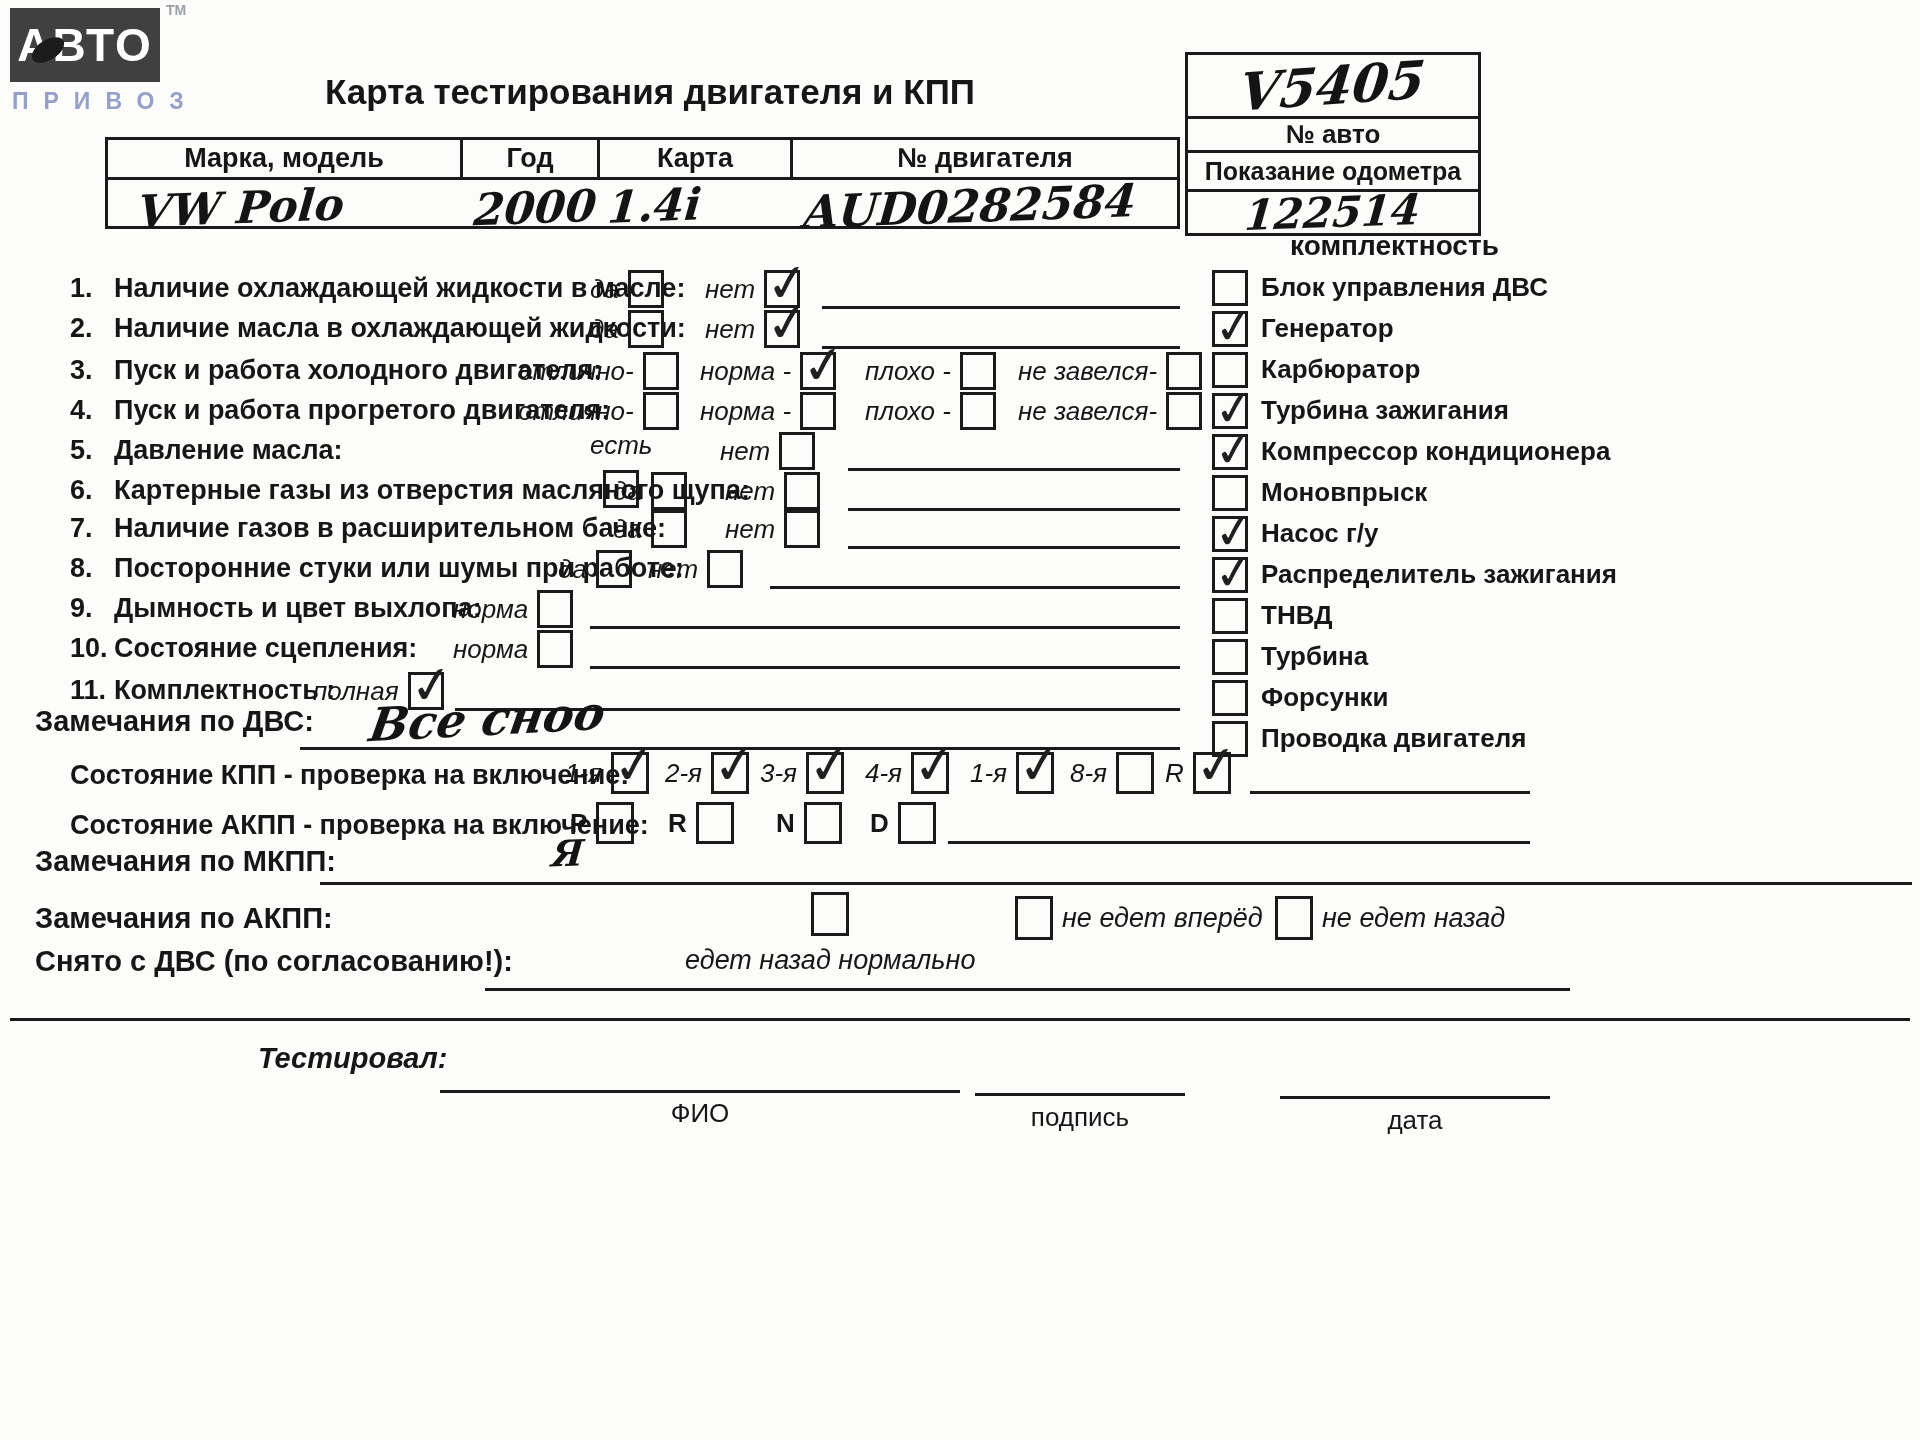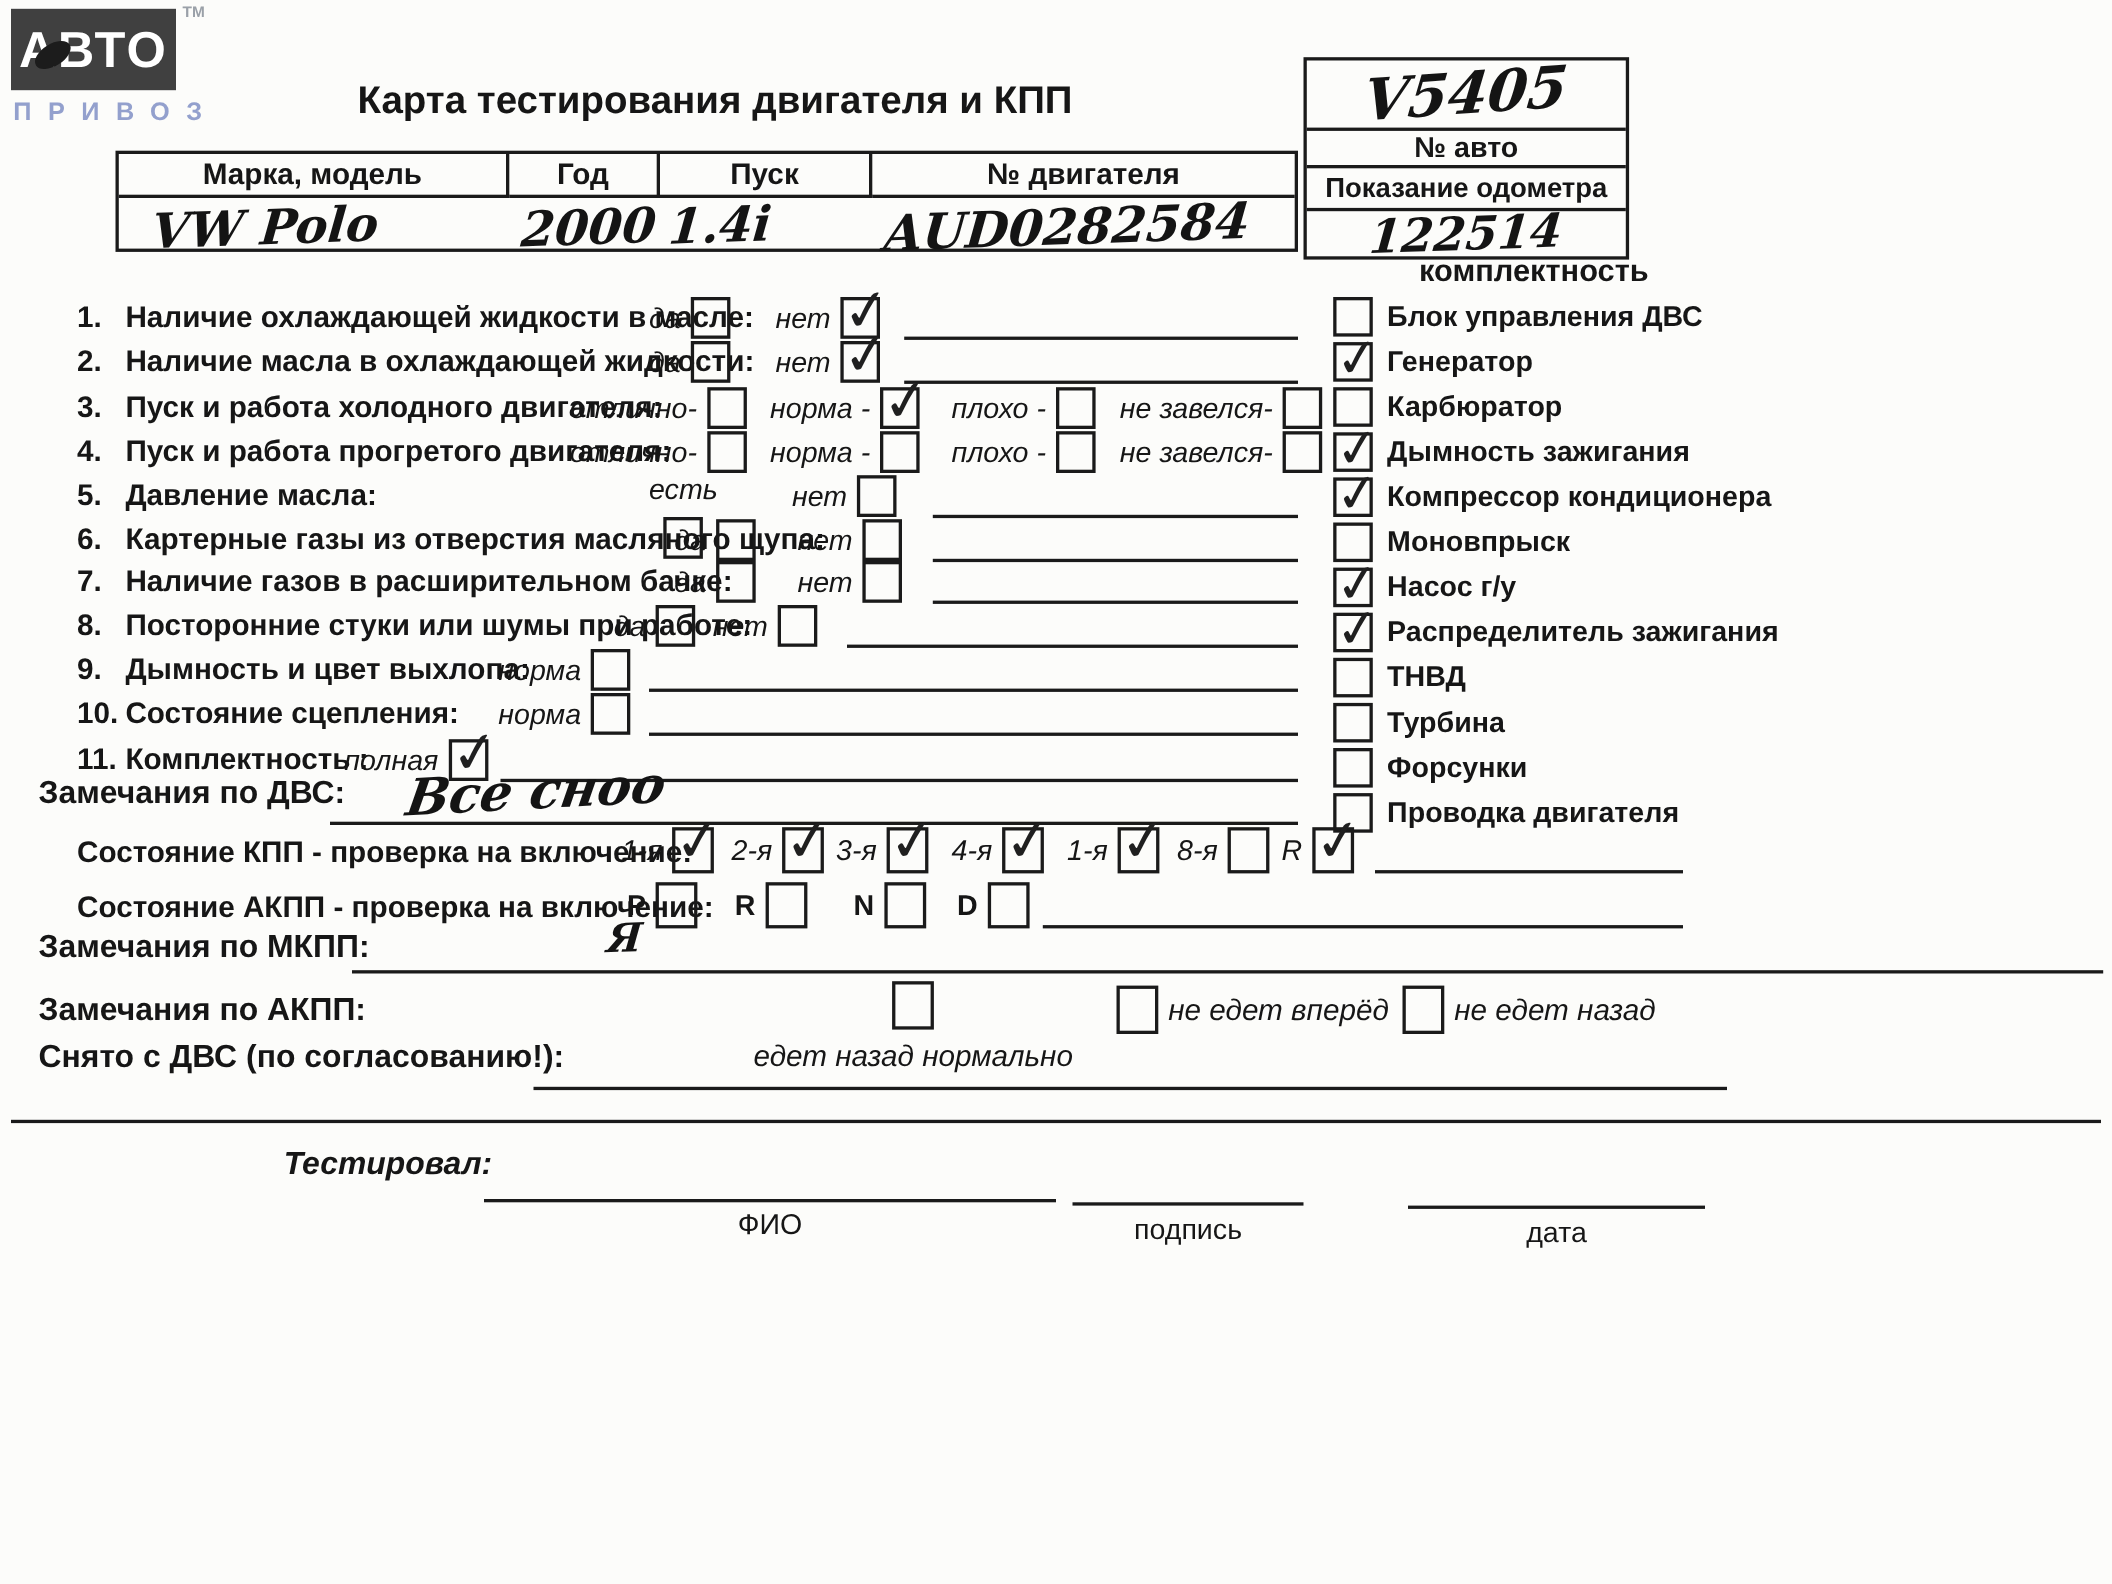--- a/index.html
+++ b/index.html
@@ -76,21 +76,21 @@
     <div class="idrow b" style="height:34px;font-size:26px;">№ авто</div>
     <div class="idrow b" style="height:39px;font-size:25px;">Показание одометра</div>
     <div class="idrow" style="height:41px;">
       <span class="hw" style="font-size:42px;">122514</span>
     </div>
   </div>
 
   <div class="vt">
     <div class="hd brd-r" style="left:0;width:355px;">Марка, модель</div>
     <div class="hd brd-r" style="left:355px;width:137px;">Год</div>
-    <div class="hd brd-r" style="left:492px;width:193px;">Пуск</div>
+    <div class="hd brd-r" style="left:492px;width:193px;">Карта</div>
     <div class="hd" style="left:685px;width:384px;">№ двигателя</div>
     <span class="hw abs" style="left:30px;top:42px;font-size:44px;">VW Polo</span>
     <span class="hw abs" style="left:366px;top:42px;font-size:44px;">2000</span>
     <span class="hw abs" style="left:500px;top:40px;font-size:44px;">1.4i</span>
     <span class="hw abs" style="left:696px;top:40px;font-size:45px;">AUD0282584</span>
   </div>
 
   <div class="abs b" style="left:1290px;top:230px;font-size:28px;">комплектность</div>
 
   <div class="eq">
@@ -101,21 +101,21 @@
     <div class="eq-item">
       <span class="cb checked"></span>
       <span class="eq-lbl">Генератор</span>
       </div>
     <div class="eq-item">
       <span class="cb"></span>
       <span class="eq-lbl">Карбюратор</span>
       </div>
     <div class="eq-item">
       <span class="cb checked"></span>
-      <span class="eq-lbl">Дымность зажигания</span>
+      <span class="eq-lbl">Турбина зажигания</span>
       </div>
     <div class="eq-item">
       <span class="cb checked"></span>
       <span class="eq-lbl">Компрессор кондиционера</span>
       </div>
     <div class="eq-item">
       <span class="cb"></span>
       <span class="eq-lbl">Моновпрыск</span>
       </div>
     <div class="eq-item">

